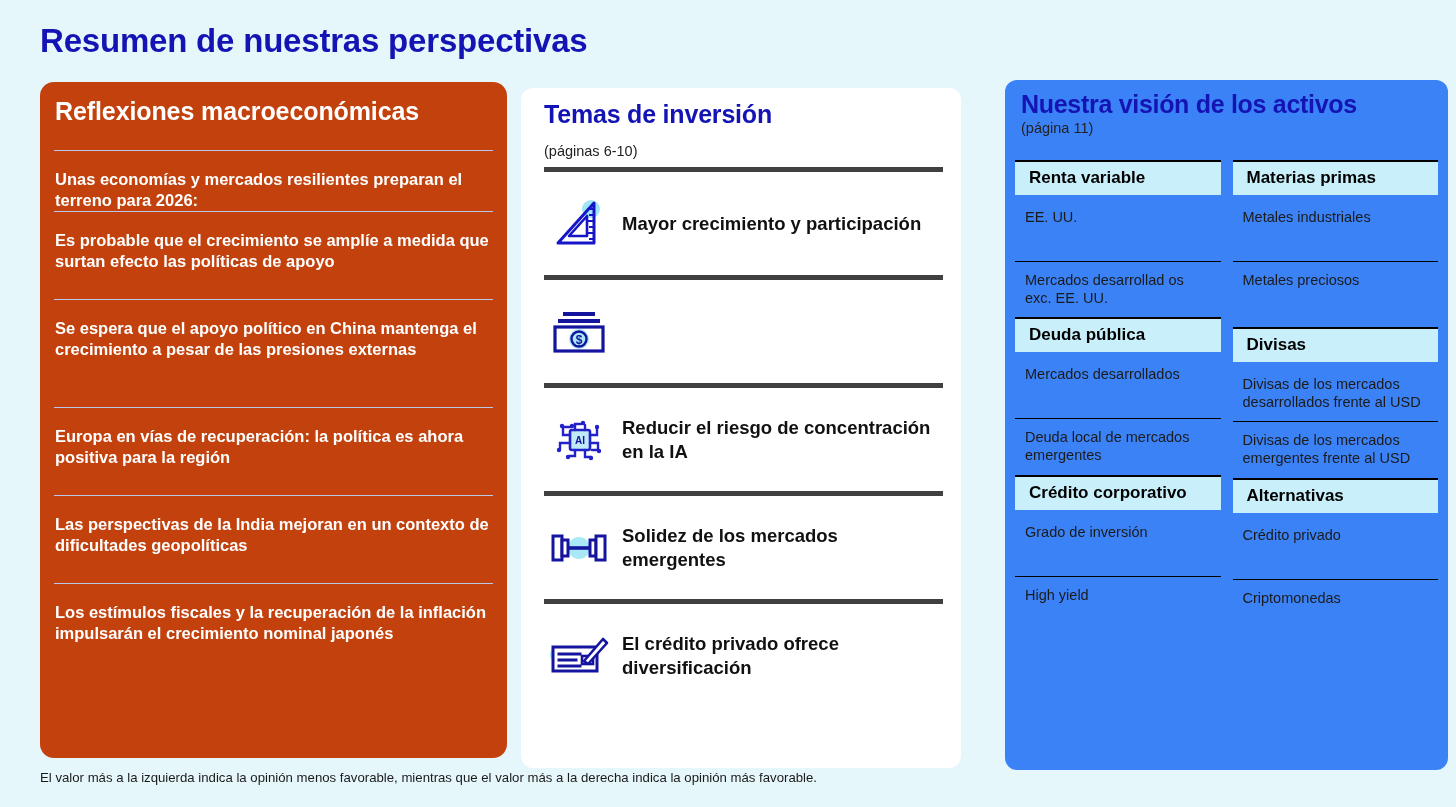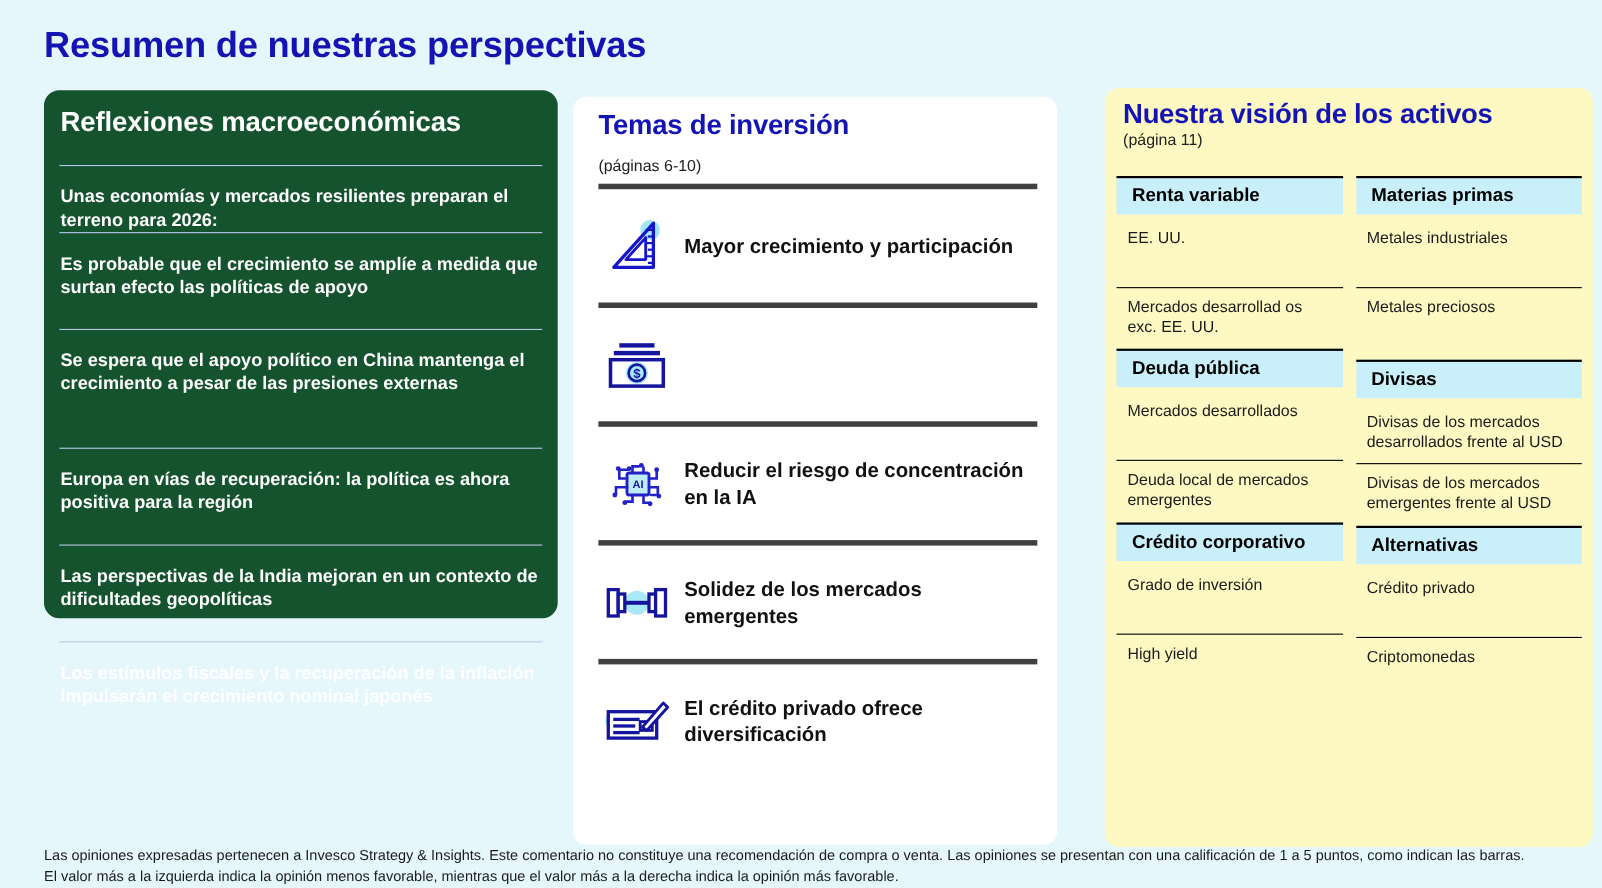--- a/index.html
+++ b/index.html
@@ -28,22 +28,22 @@
     letter-spacing: -0.2px;
     white-space: nowrap;
   }
 
   
   .macro-panel {
     position: absolute;
     left: 40px;
     top: 82px;
     width: 467px;
-    height: 480px;
-    background: #14532d;
+    height: 676px;
+    background: #c2410c;
     border-radius: 14px;
     padding: 14px 14px 0 14px;
   }
   .macro-title {
     color: #ffffff;
     font-size: 25px;
     font-weight: bold;
     padding: 1px 0 0 1px;
     letter-spacing: -0.1px;
   }
@@ -105,21 +105,21 @@
     padding-left: 8px;
   }
 
   
   .assets-panel {
     position: absolute;
     left: 1005px;
     top: 80px;
     width: 443px;
     height: 690px;
-    background: #fef9c3;
+    background: #3b82f6;
     border-radius: 12px;
     padding: 10px 6px 0 6px;
   }
   .assets-title {
     color: #1414b4;
     font-size: 25px;
     font-weight: bold;
     padding-left: 10px;
     letter-spacing: -0.3px;
     white-space: nowrap;
@@ -315,15 +315,14 @@
 
       <div class="cat-head">Alternativas</div>
       <div class="asset-row first-of-cat tall">Crédito privado</div>
       <div class="asset-row tall">Criptomonedas</div>
     </div>
 
   </div>
 </section>
 
 <div class="footer">
-  <div>Las opiniones expresadas pertenecen a Invesco Strategy &amp; Insights. Este comentario no constituye una recomendación de compra o venta. Las opiniones se presentan con una calificación de 1 a 5 puntos, como indican las barras.</div>
   <div>El valor más a la izquierda indica la opinión menos favorable, mientras que el valor más a la derecha indica la opinión más favorable.</div>
 </div>
 
 </body></html>

